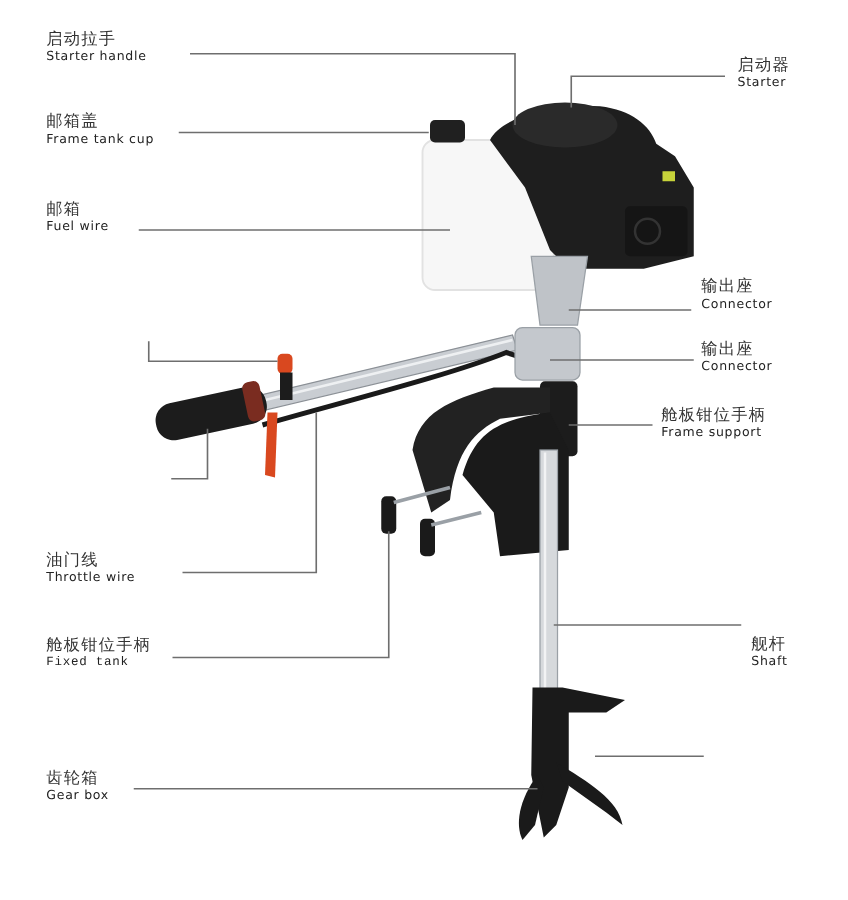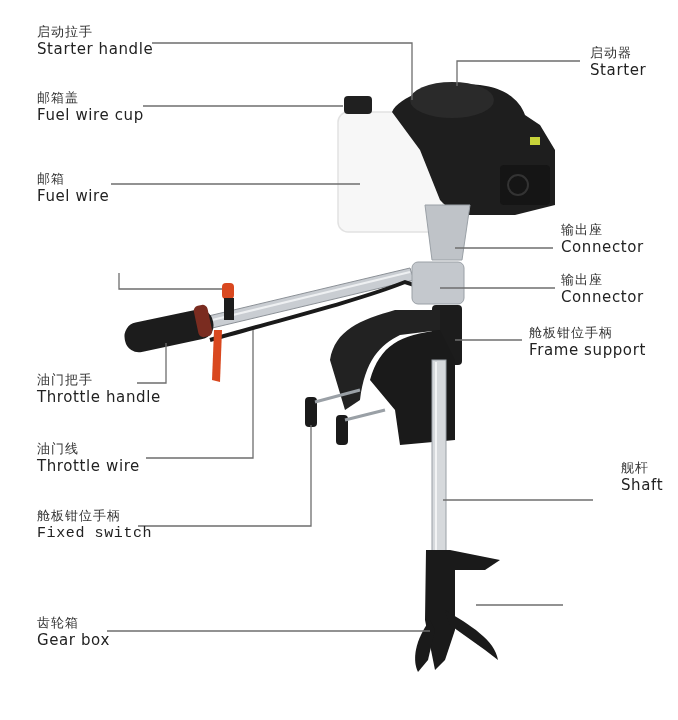--- a/index.html
+++ b/index.html
@@ -1,21 +1,21 @@
 <!DOCTYPE html>
 <html><head>
   <meta charset="utf-8">
   <style>
     * { margin: 0; padding: 0; box-sizing: border-box; }
     html, body { width: 678px; height: 720px; background: #ffffff; overflow: hidden; }
     body { position: relative; font-family: "DejaVu Sans", "Liberation Sans", sans-serif; color: #222; }
     .canvas { position: absolute; left: 0; top: 0; width: 678px; height: 720px; }
     .label { position: absolute; line-height: 1.2; }
     .label .zh { display: block; font-size: 13px; color: #333; letter-spacing: 1px; }
-    .label .en { display: block; font-size: 15px; color: #222; letter-spacing: 0.6px; }
+    .label .en { display: block; font-size: 10px; color: #222; letter-spacing: 0.6px; }
     svg.overlay { position: absolute; left: 0; top: 0; }
   </style>
 </head>
 <body>
 
 <div class="canvas">
 
   <svg class="overlay" width="678" height="720">
 
     <g>
@@ -93,37 +93,33 @@
       <polyline points="563,605 476,605"></polyline>
     </g>
   </svg>
 
   <div class="label" style="left:37px; top:24px;">
     <span class="zh">启动拉手</span>
     <span class="en">Starter handle</span>
   </div>
   <div class="label" style="left:37px; top:90px;">
     <span class="zh">邮箱盖</span>
-    <span class="en">Fuel wire cup</span>
+    <span class="en">Frame tank cup</span>
   </div>
-  <div class="label" style="left:37px; top:171px;">
+  <div class="label" style="left:37px; top:160px;">
     <span class="zh">邮箱</span>
     <span class="en">Fuel wire</span>
-  </div>
-  <div class="label" style="left:37px; top:372px;">
-    <span class="zh">油门把手</span>
-    <span class="en">Throttle handle</span>
   </div>
   <div class="label" style="left:37px; top:441px;">
     <span class="zh">油门线</span>
     <span class="en">Throttle wire</span>
   </div>
   <div class="label" style="left:37px; top:509px;font-family:Liberation Mono, monospace;">
     <span class="zh">舱板钳位手柄</span>
-    <span class="en">Fixed switch</span>
+    <span class="en">Fixed tank</span>
   </div>
   <div class="label" style="left:37px; top:615px;">
     <span class="zh">齿轮箱</span>
     <span class="en">Gear box</span>
   </div>
   <div class="label" style="left:590px; top:45px;">
     <span class="zh">启动器</span>
     <span class="en">Starter</span>
   </div>
   <div class="label" style="left:561px; top:222px;">
@@ -131,17 +127,17 @@
     <span class="en">Connector</span>
   </div>
   <div class="label" style="left:561px; top:272px;">
     <span class="zh">输出座</span>
     <span class="en">Connector</span>
   </div>
   <div class="label" style="left:529px; top:325px;">
     <span class="zh">舱板钳位手柄</span>
     <span class="en">Frame support</span>
   </div>
-  <div class="label" style="left:601px; top:460px;margin-left:20px;">
+  <div class="label" style="left:601px; top:508px;">
     <span class="zh">舰杆</span>
     <span class="en">Shaft</span>
   </div>
 </div>
 
 </body></html>

